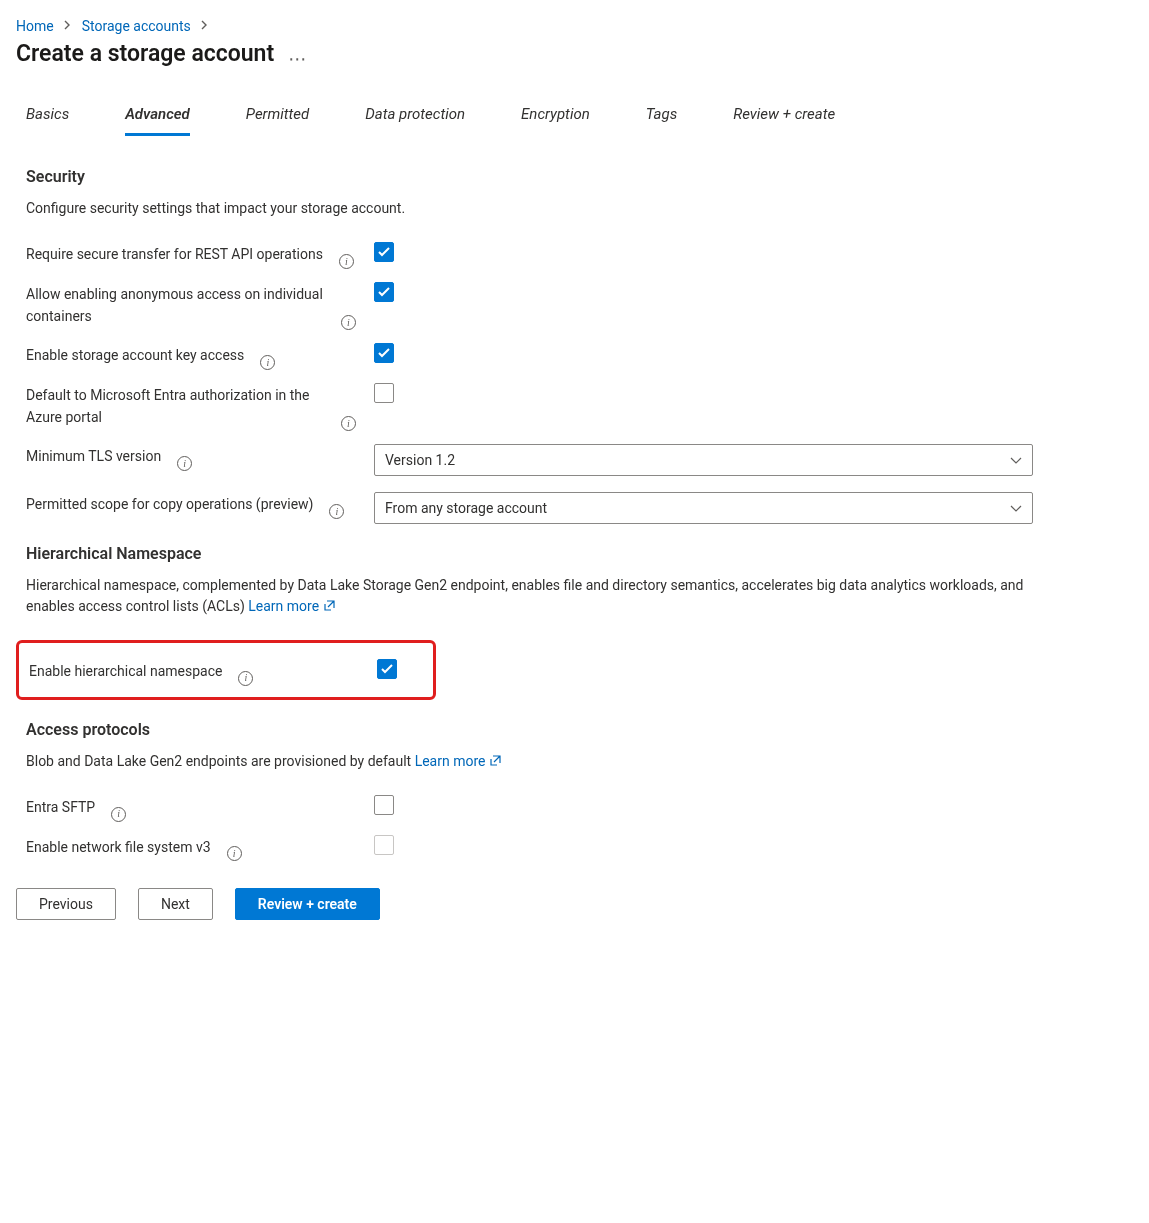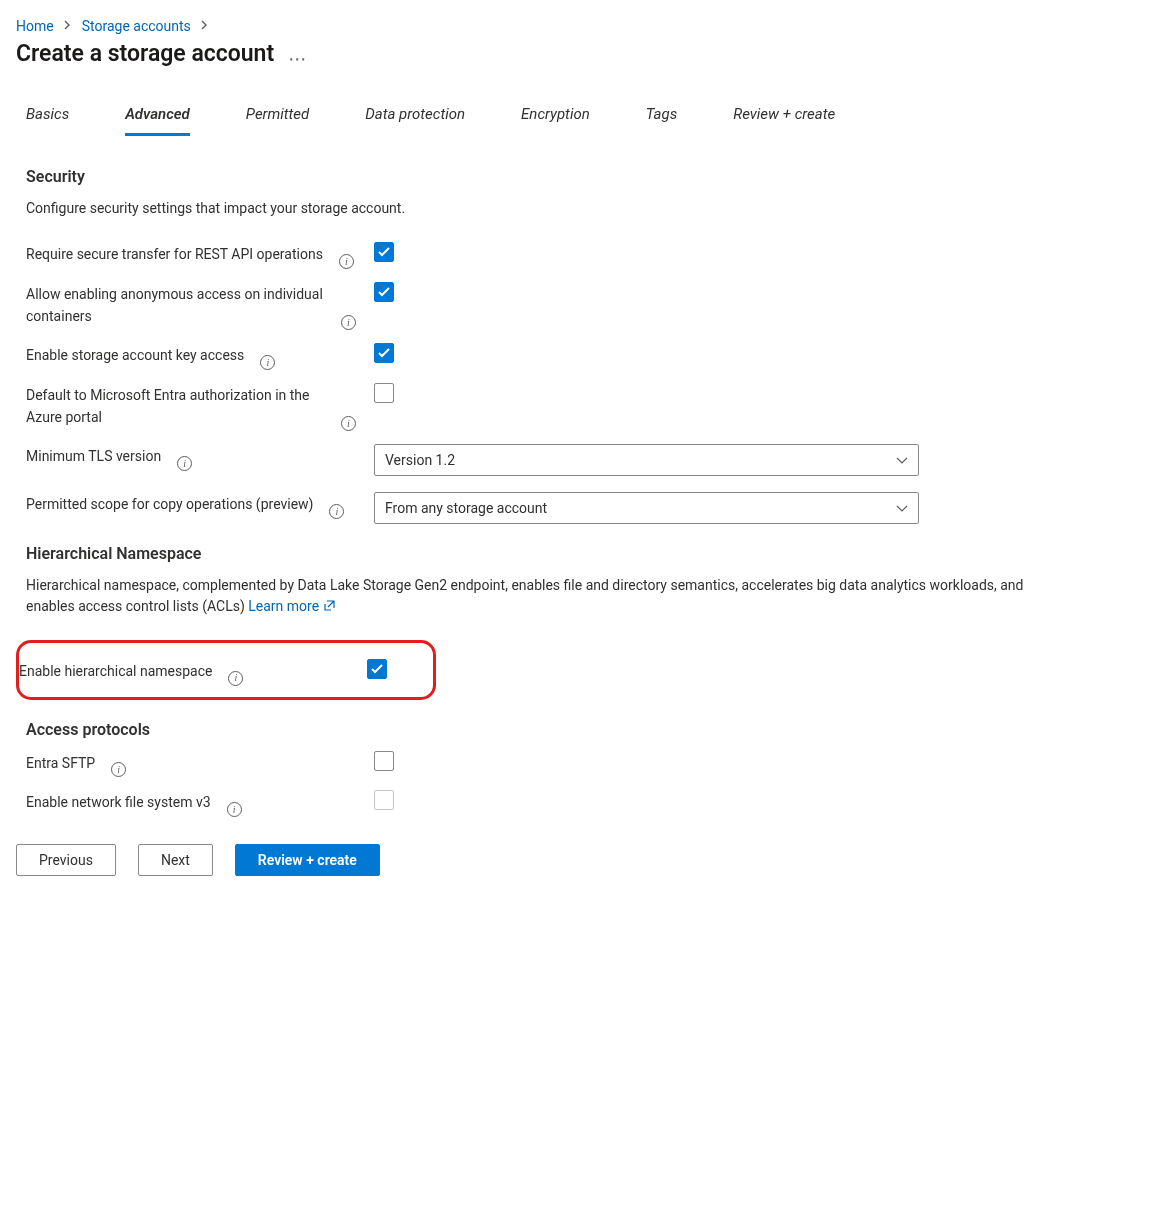--- a/index.html
+++ b/index.html
@@ -158,41 +158,41 @@
   }
   .checkbox.disabled {
     border-color: #c8c6c4;
     cursor: default;
   }
   .checkbox svg { display: none; }
   .checkbox.checked svg { display: block; }
 
   
   .select {
-    width: 545px;
+    width: 659px;
     height: 32px;
     border: 1px solid var(--border);
     border-radius: 2px;
     background: var(--white);
     display: flex;
     align-items: center;
     justify-content: space-between;
     padding: 0 10px;
     font-size: 14px;
     cursor: pointer;
   }
   .select .chev {
     color: #605e5c;
   }
 
   
   .highlight-box {
     border: 3px solid var(--highlight);
-    border-radius: 15px;
-    padding: 16px 10px 14px 0;
+    border-radius: 6px;
+    padding: 16px 10px 14px 10px;
     margin-left: -10px;
     width: 420px;
     margin-bottom: 14px;
   }
   .highlight-box .form-row { margin-bottom: 0; }
 
   
   .ext {
     display: inline-block;
     margin-left: 4px;
@@ -378,20 +378,29 @@
           <span class="checkbox checked">
             <svg width="12" height="10" viewBox="0 0 12 10">
                 <path d="M1 5 L4 8 L11 1" fill="none" stroke="#fff" stroke-width="2"></path>
               </svg>
           </span>
         </div>
       </div>
     </div>
 
     <h2>Access protocols</h2>
+    <p class="description">
+      <span>Blob and Data Lake Gen2 endpoints are provisioned by default</span>
+      <a>
+        <span>Learn more</span><span class="ext"><svg width="12" height="12" viewBox="0 0 12 12">
+              <path d="M4 1 H11 V8 M11 1 L5 7" fill="none" stroke="#0067b8" stroke-width="1.2"></path>
+              <path d="M8 10 H2 V4" fill="none" stroke="#0067b8" stroke-width="1.2"></path>
+            </svg></span>
+      </a>
+    </p>
 
     <div class="form-row">
       <div class="label-col">
         <span>Entra SFTP</span>
         <span class="info-icon">i</span>
       </div>
       <div class="ctrl-col">
         <span class="checkbox">
           
         </span>

